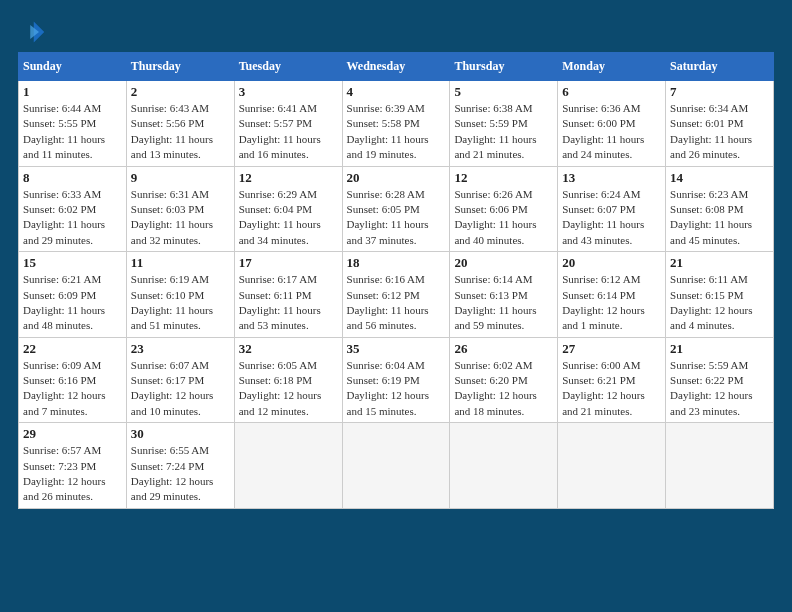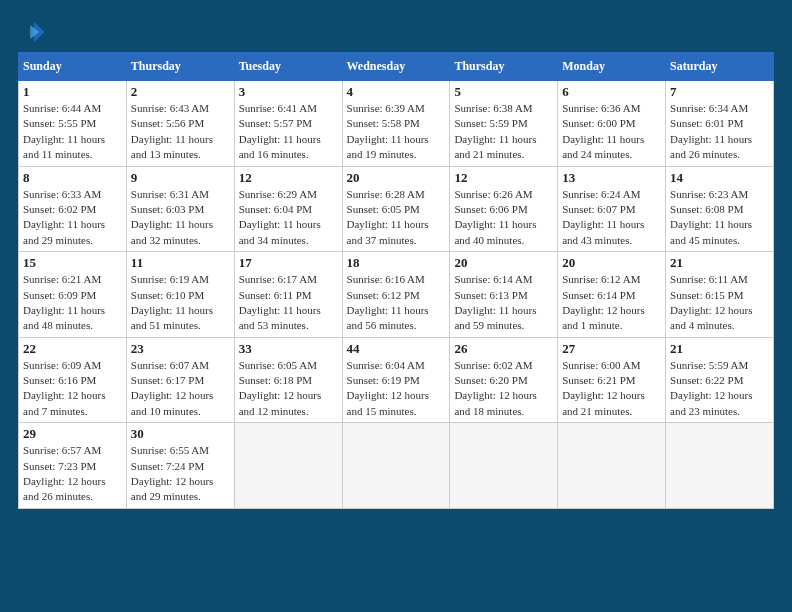--- a/index.html
+++ b/index.html
@@ -226,25 +226,25 @@
         <tr class="row-shade">
           <td>
             <span class="day-num">22</span>
             <div class="day-info">Sunrise: 6:09 AM<br>Sunset: 6:16 PM<br>Daylight: 12 hours and 7 minutes.</div>
           </td>
           <td>
             <span class="day-num">23</span>
             <div class="day-info">Sunrise: 6:07 AM<br>Sunset: 6:17 PM<br>Daylight: 12 hours and 10 minutes.</div>
           </td>
           <td>
-            <span class="day-num">33</span>
+            <span class="day-num">32</span>
             <div class="day-info">Sunrise: 6:05 AM<br>Sunset: 6:18 PM<br>Daylight: 12 hours and 12 minutes.</div>
           </td>
           <td>
-            <span class="day-num">44</span>
+            <span class="day-num">35</span>
             <div class="day-info">Sunrise: 6:04 AM<br>Sunset: 6:19 PM<br>Daylight: 12 hours and 15 minutes.</div>
           </td>
           <td>
             <span class="day-num">26</span>
             <div class="day-info">Sunrise: 6:02 AM<br>Sunset: 6:20 PM<br>Daylight: 12 hours and 18 minutes.</div>
           </td>
           <td>
             <span class="day-num">27</span>
             <div class="day-info">Sunrise: 6:00 AM<br>Sunset: 6:21 PM<br>Daylight: 12 hours and 21 minutes.</div>
           </td>

